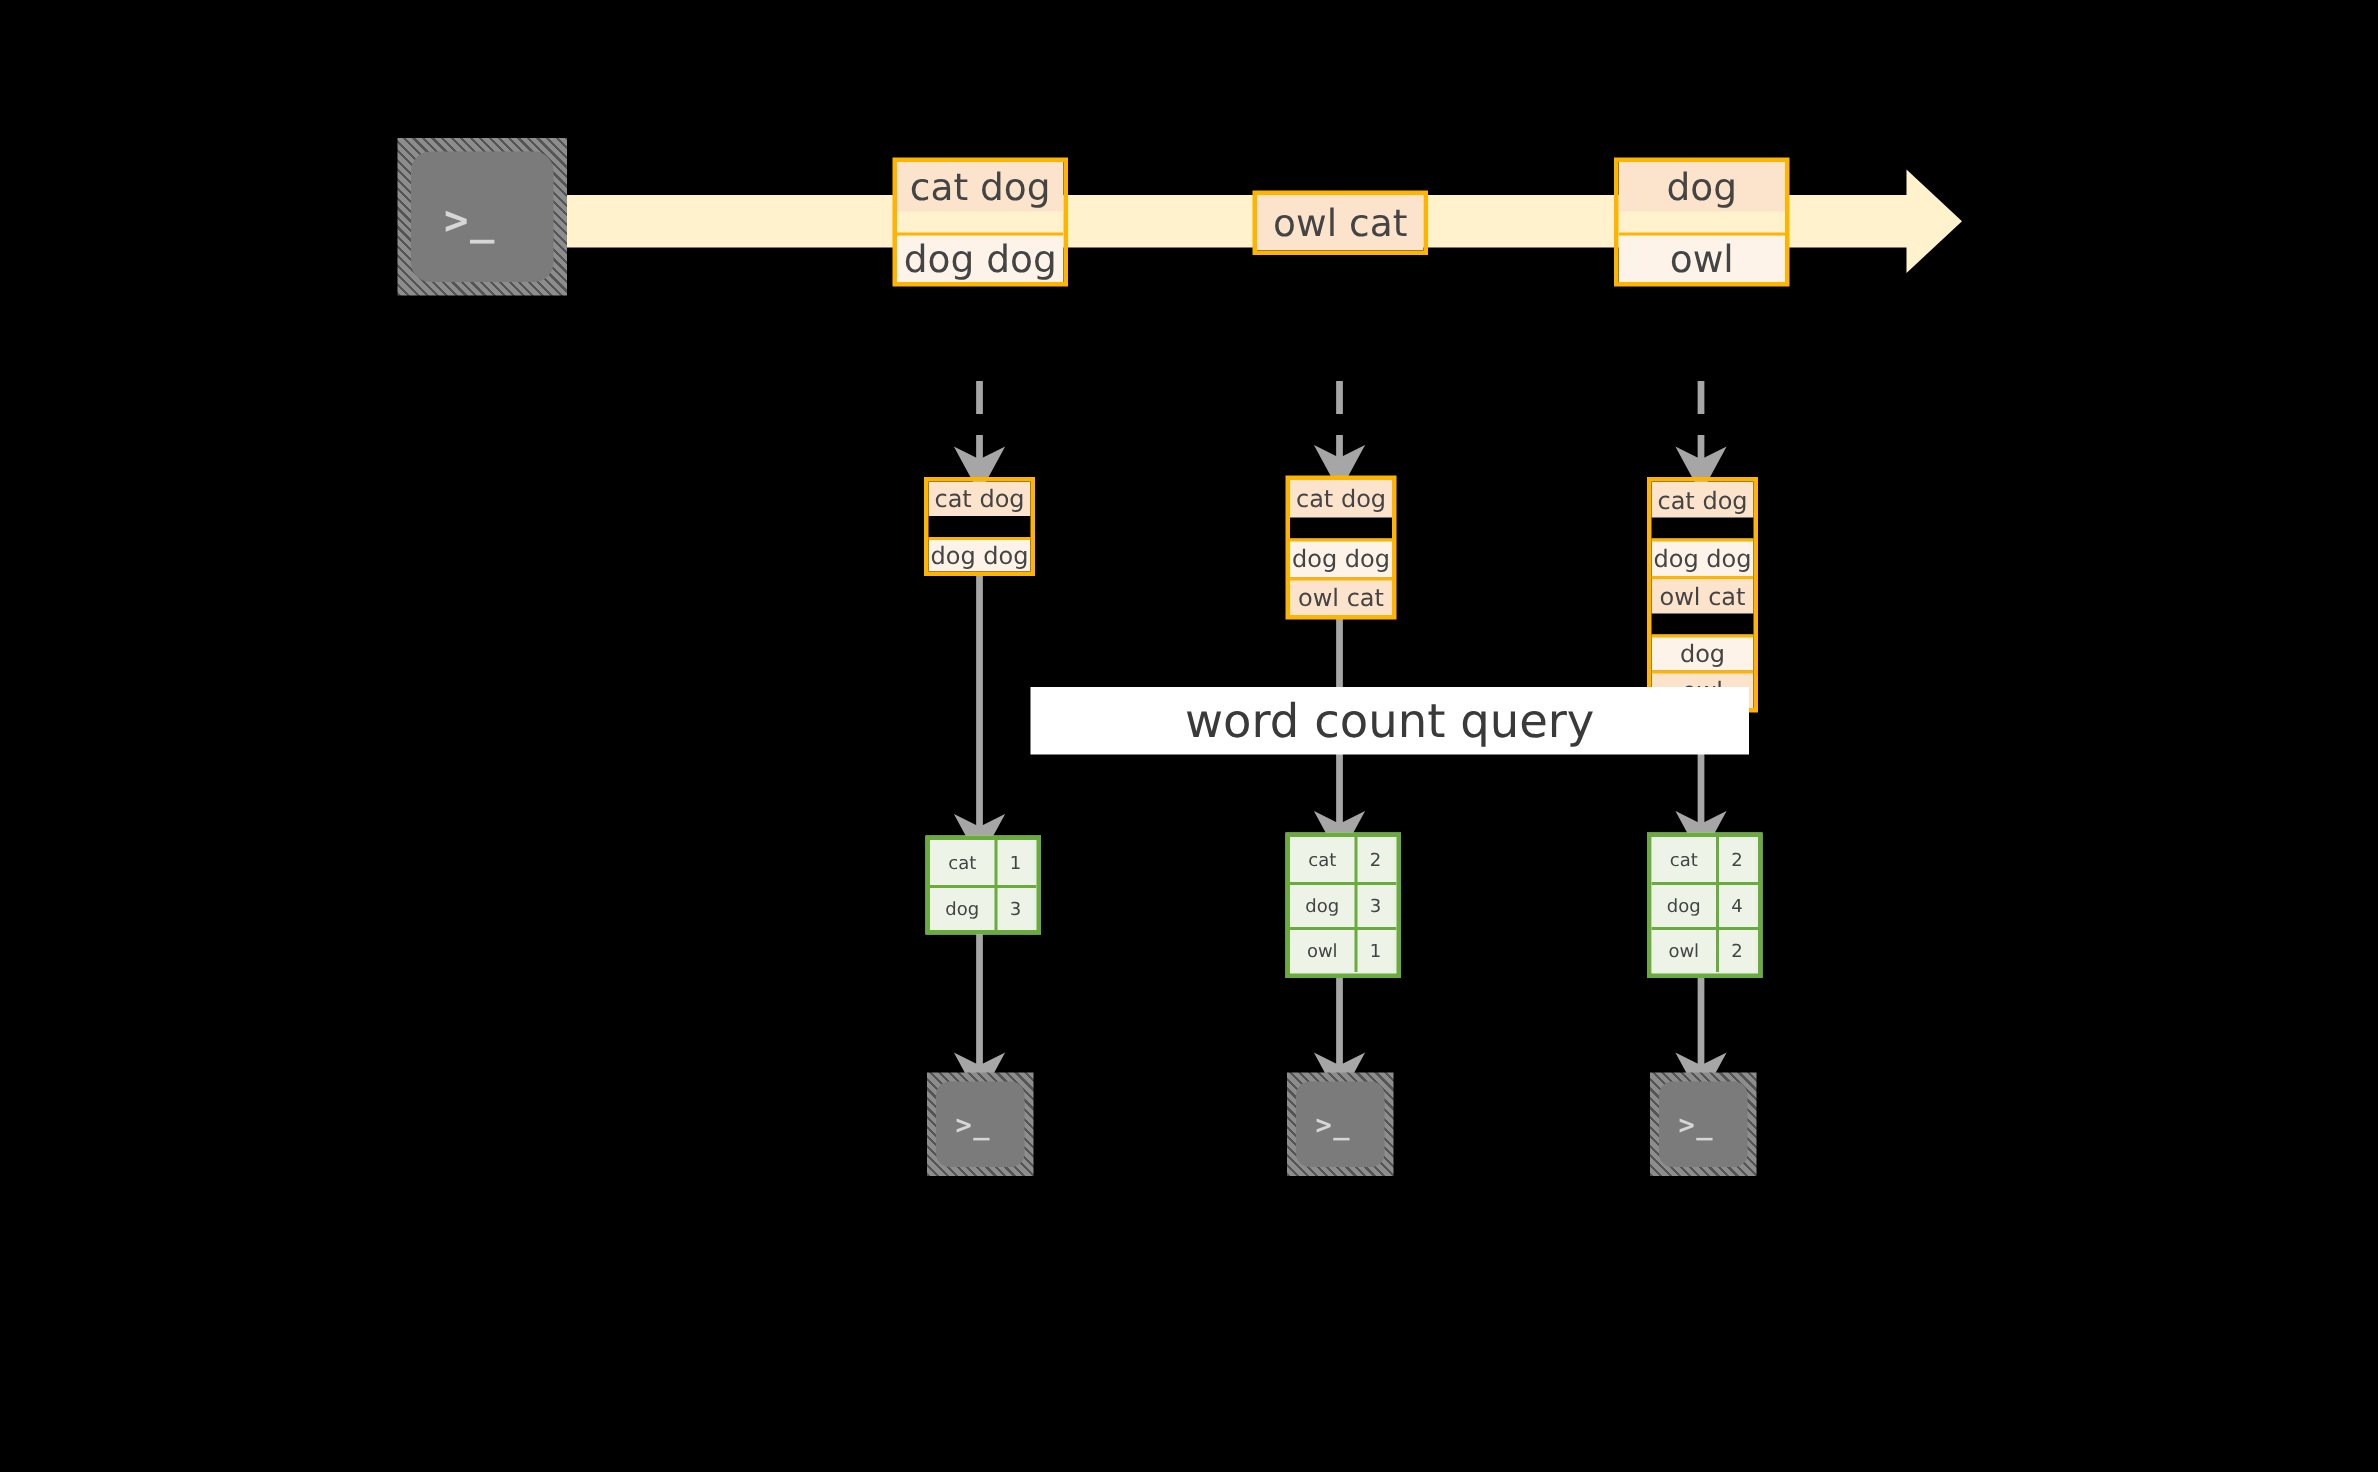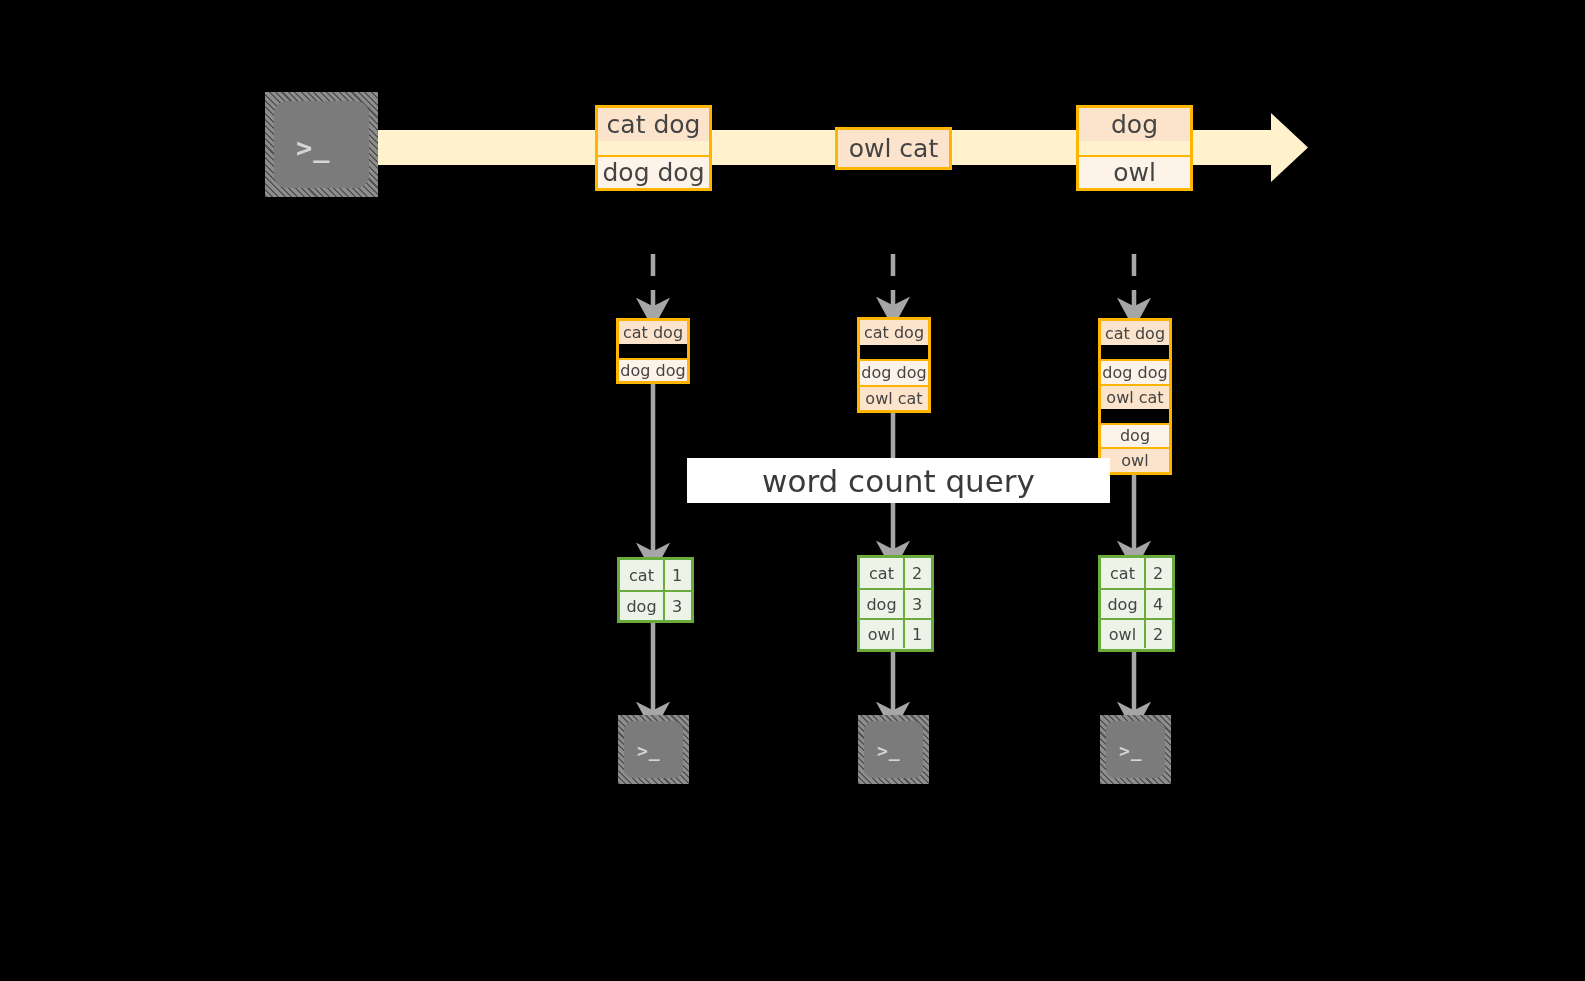--- a/index.html
+++ b/index.html
@@ -109,21 +109,21 @@
     box-sizing: border-box;
     display: flex;
     height: 30px;
   }
   .res-row + .res-row { border-top: 2px solid #6AAB3E; }
   .res-cell {
     box-sizing: border-box;
     display: flex;
     align-items: center;
     justify-content: center;
-    font-size: 16px;
+    font-size: 12px;
     color: #444444;
     background: #EDF3E7;
     white-space: nowrap;
   }
   .res-cell.word { width: 43px; }
   .res-cell.count {
     width: 26px;
     border-left: 2px solid #6AAB3E;
   }
 
@@ -266,15 +266,15 @@
       <div class="res-cell count">2</div>
     </div>
   </div>
 
   <div class="term small" style="left:1100px; top:715px; width:71px; height:69px;">
     <div class="term-inner">
       <span class="term-glyph" style="left:13px; top:21px; font-size:18px;">&gt;_</span>
     </div>
   </div>
 
-  <div class="query-label" style="left:687px; top:458px; width:423px; height:45px;">word count query</div>
+  <div class="query-label" style="left:687px; top:458px; width:479px; height:45px;">word count query</div>
 
 </div>
 
 </body></html>

